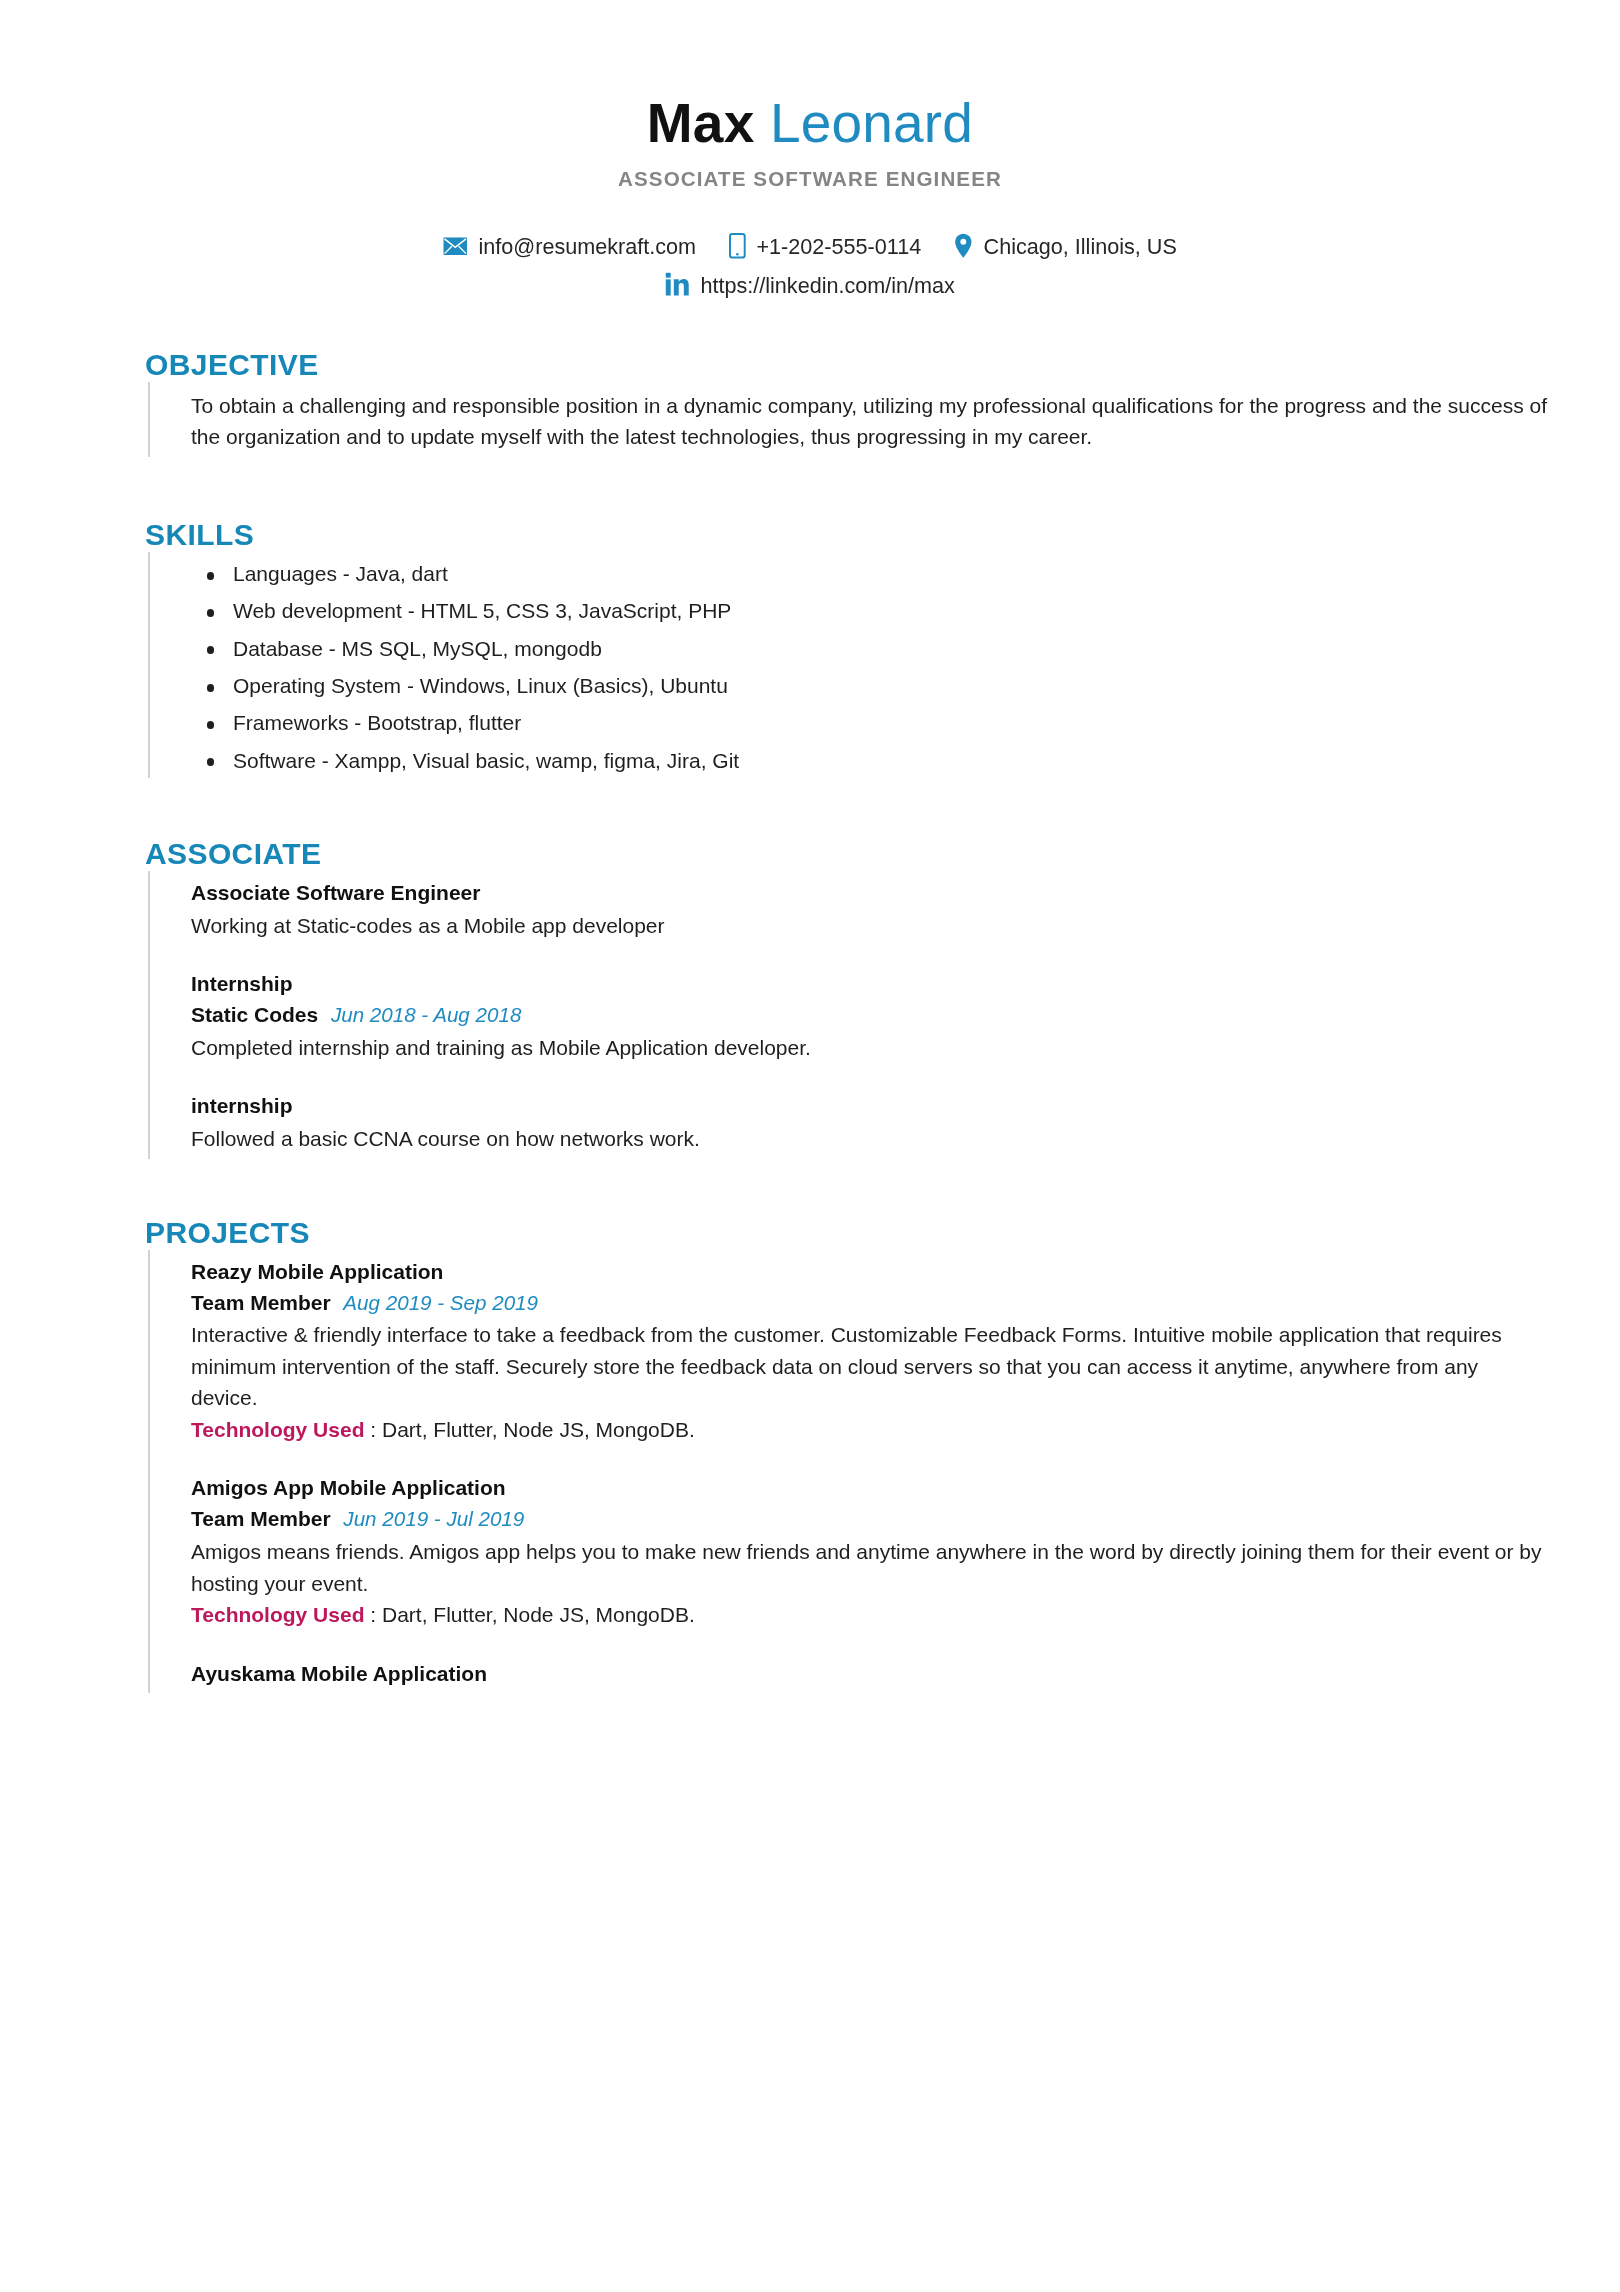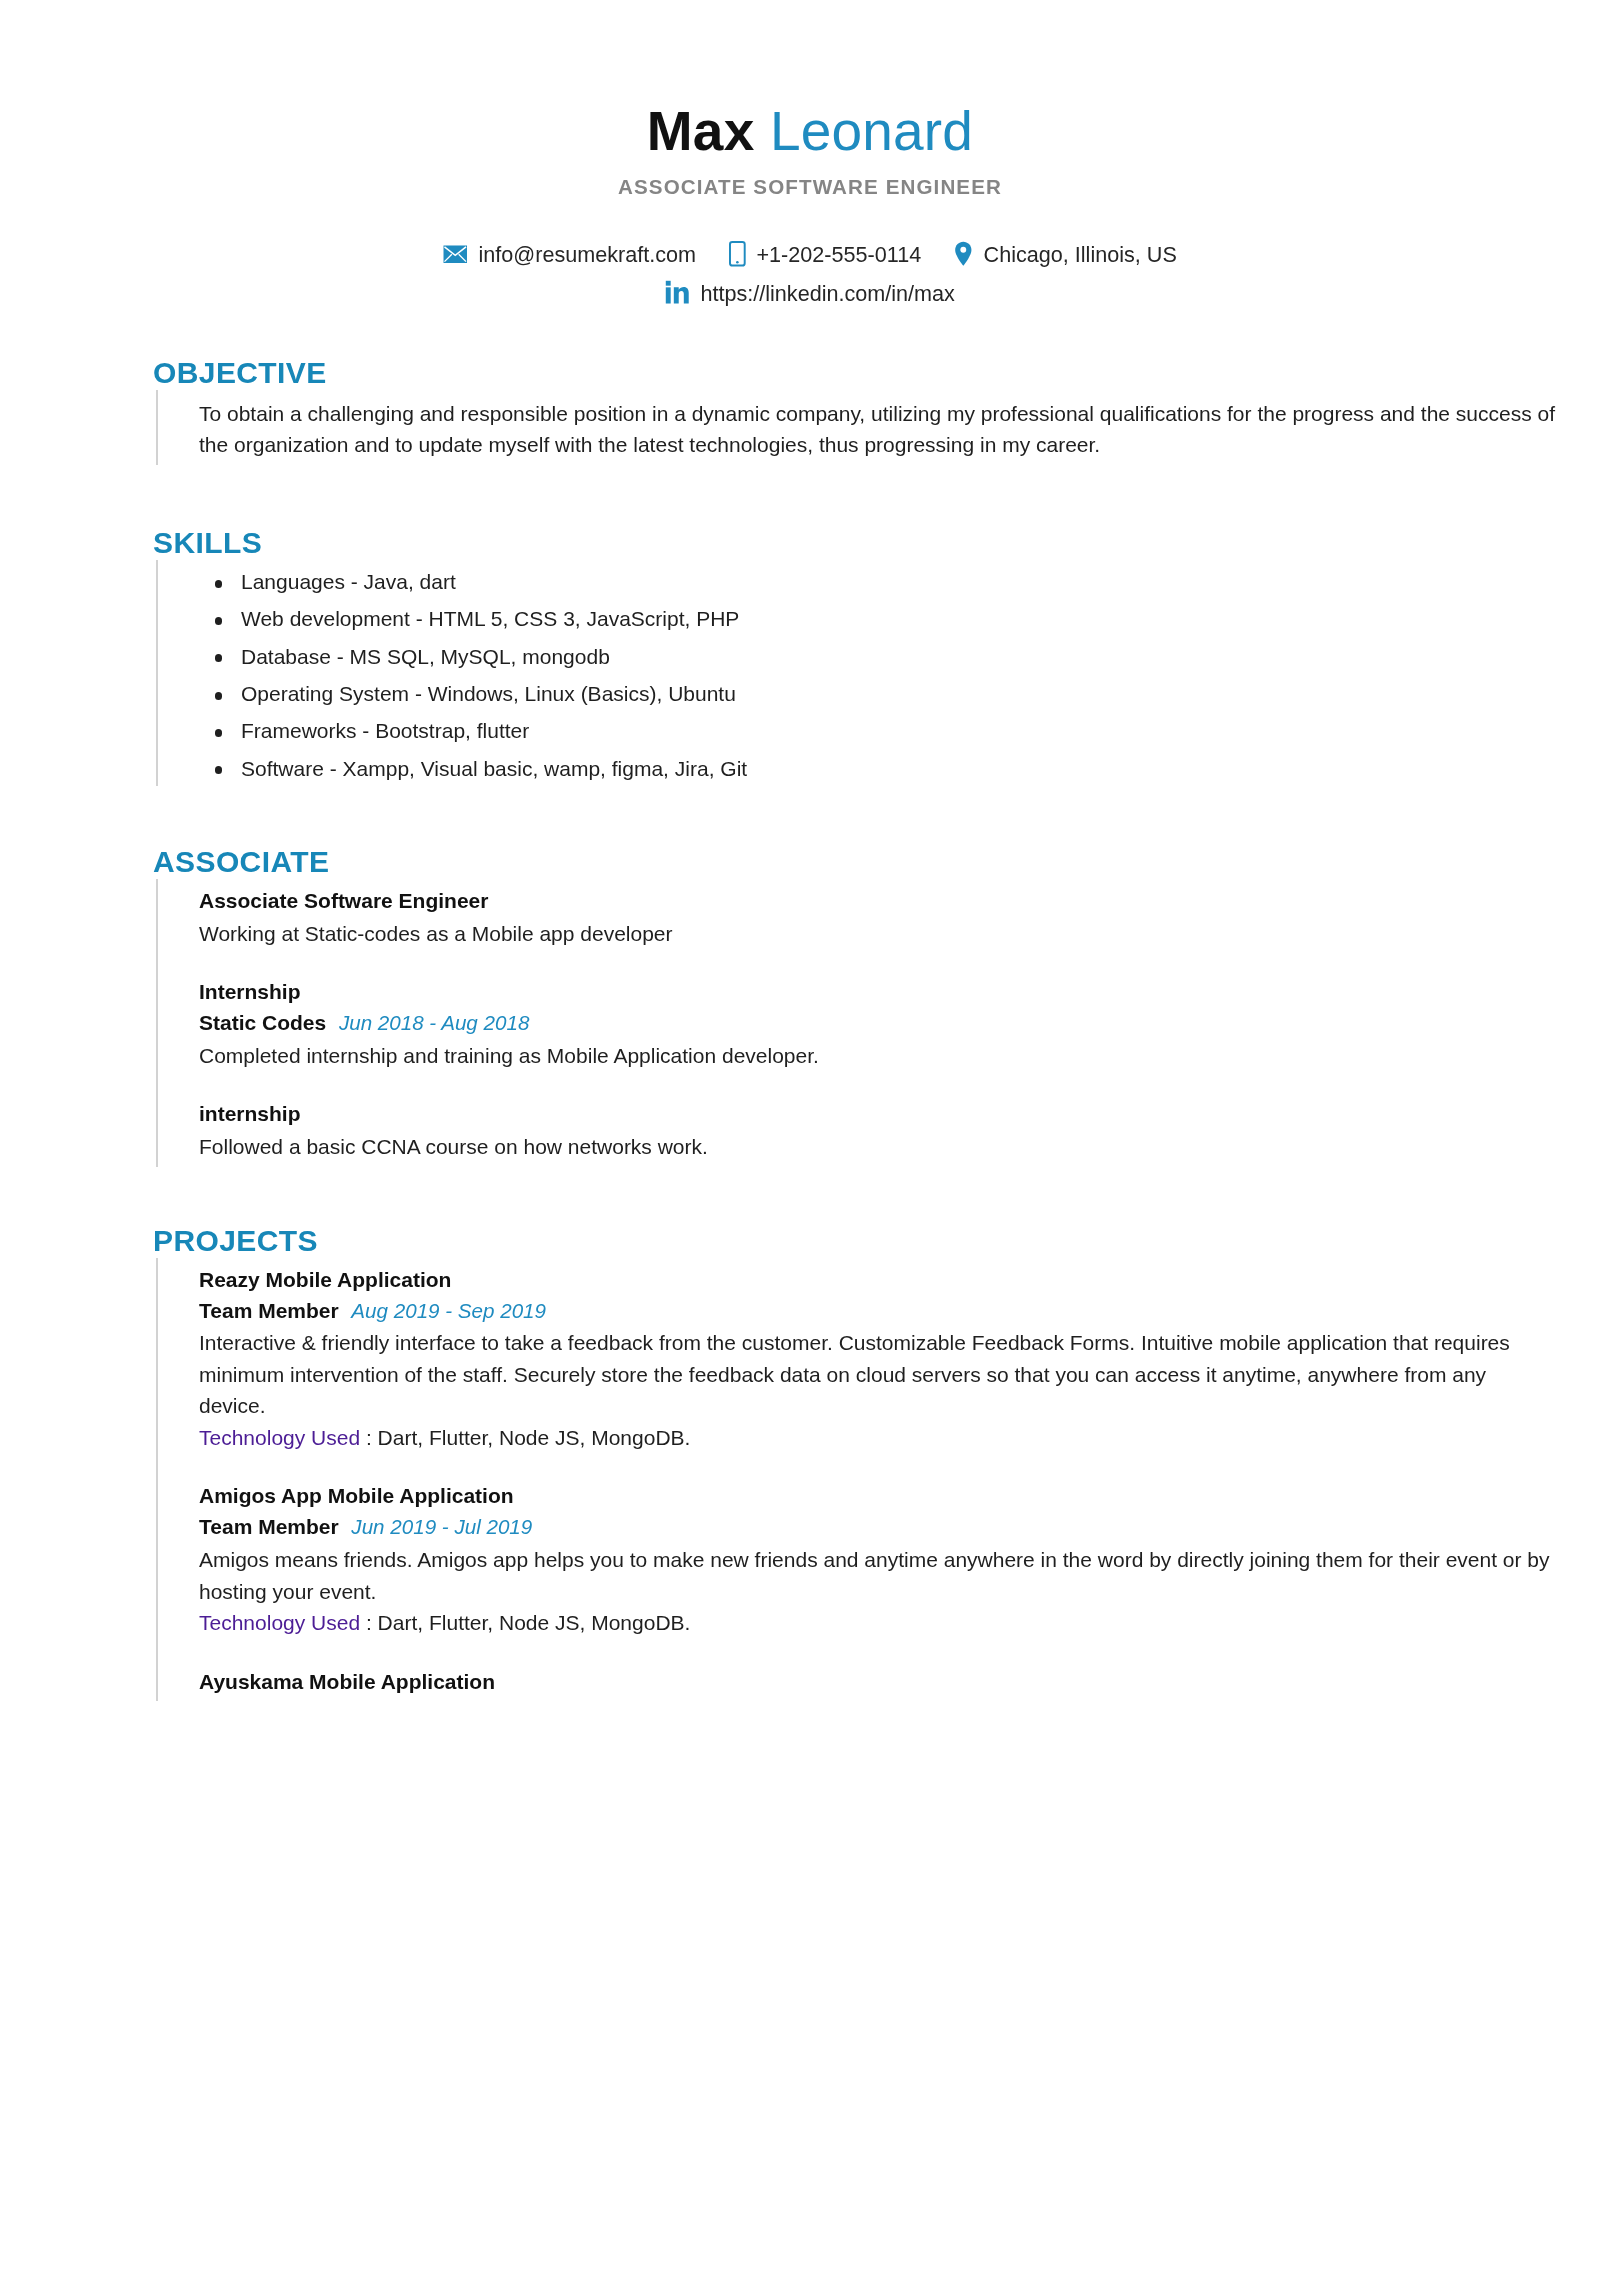--- a/index.html
+++ b/index.html
@@ -13,21 +13,21 @@
     font-family: "Liberation Sans", sans-serif;
     color: #1a1a1a;
     position: relative;
     overflow: hidden;
   }
 
   .page {
     width: 1620px;
     height: 1677px;
     box-sizing: border-box;
-    padding: 16px;
+    padding: 8px;
     background: #fff;
     position: relative;
   }
 
   
   .header {
     text-align: center;
     padding-top: 86px;
   }
   .name {
@@ -160,21 +160,21 @@
     font-size: 21px;
     line-height: 1.5;
     color: #1f1f1f;
     margin-top: 2px;
   }
   .tech-line {
     font-size: 21px;
     line-height: 1.5;
     color: #1f1f1f;
   }
-  .tech-label { font-weight: 400; color: #4c1d95; text-align: right; }
+  .tech-label { font-weight: 700; color: #be185d; text-align: right; }
 
   .gap-objective { height: 51px; }
   .gap-skills { height: 61px; }
   .gap-exp { height: 59px; }
   .gap-proj { height: 57px; }
 </style>
 </head>
 <body>
 
 <div class="page">

